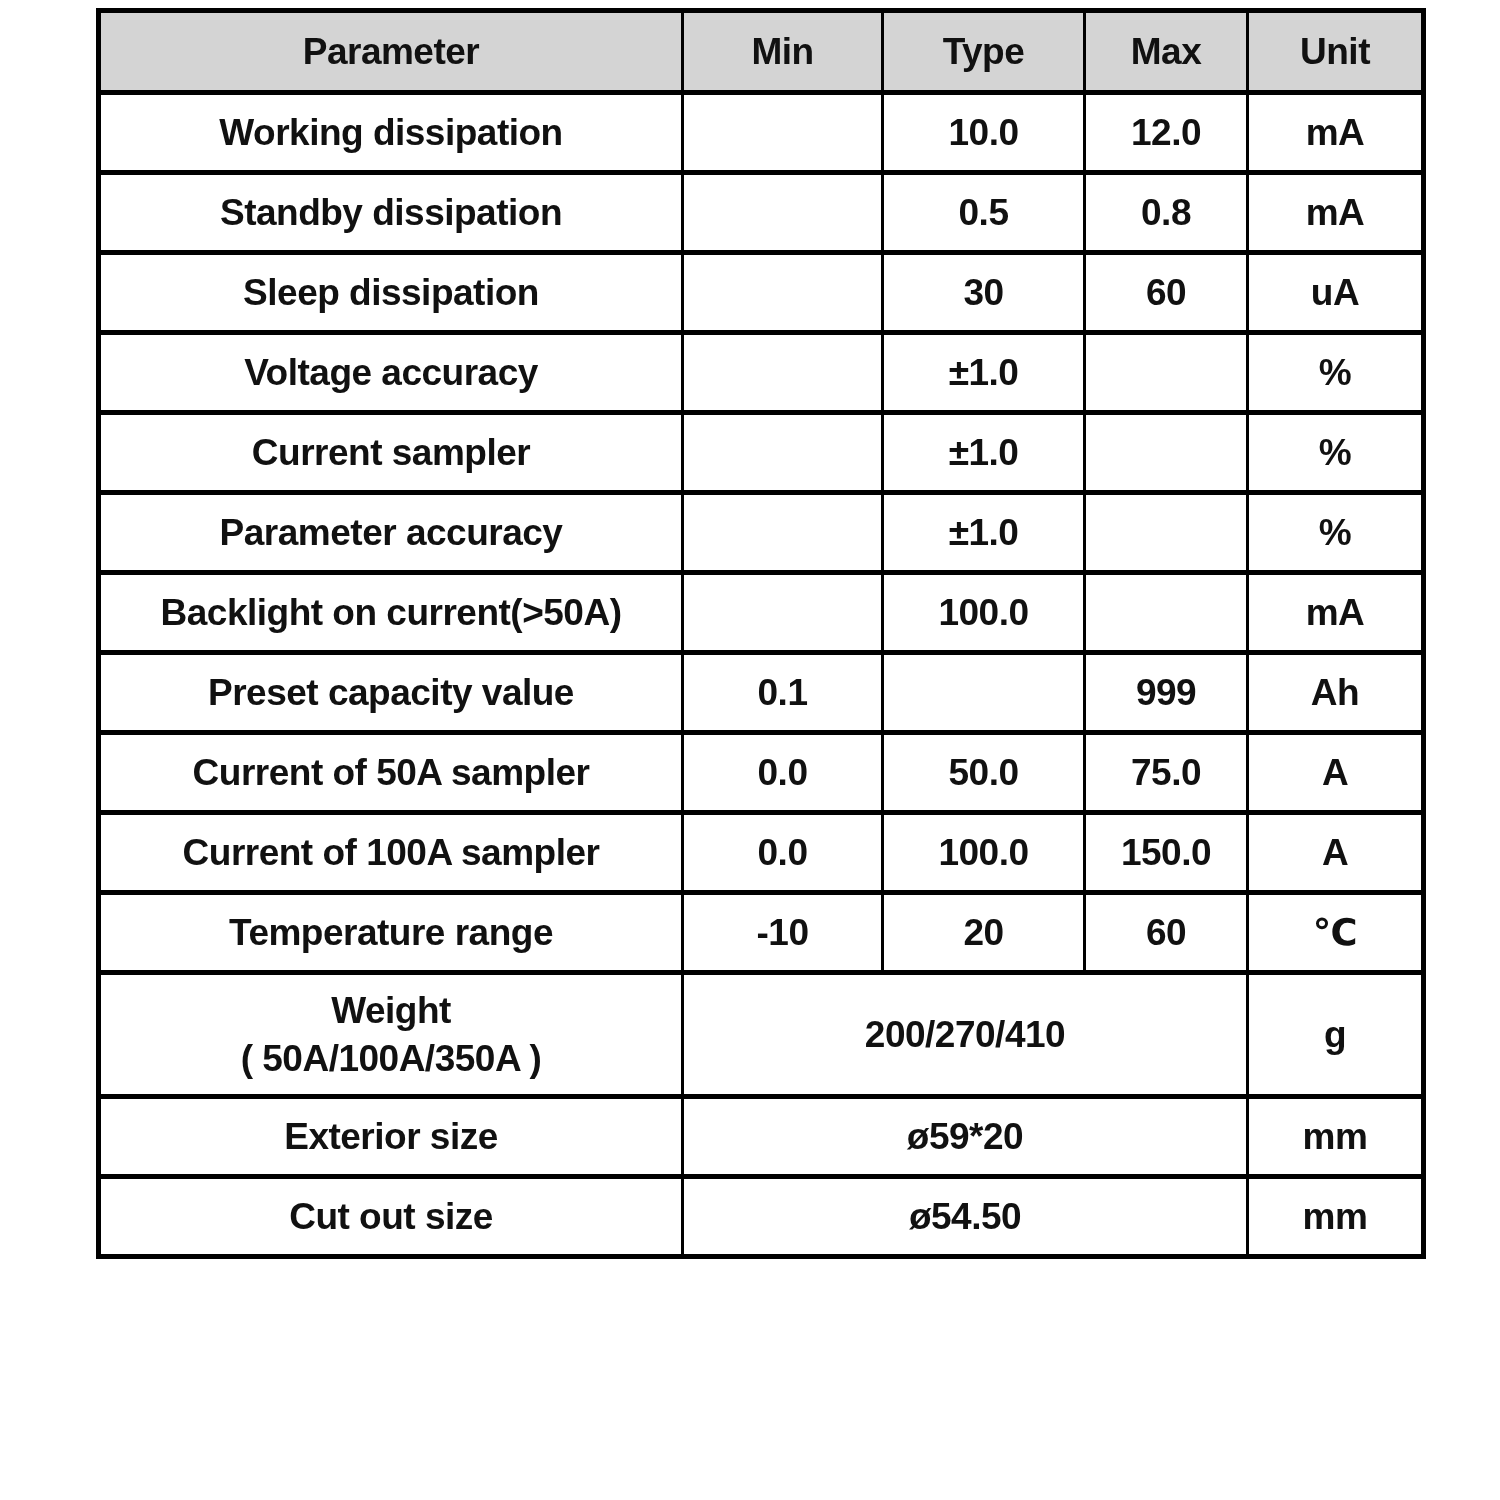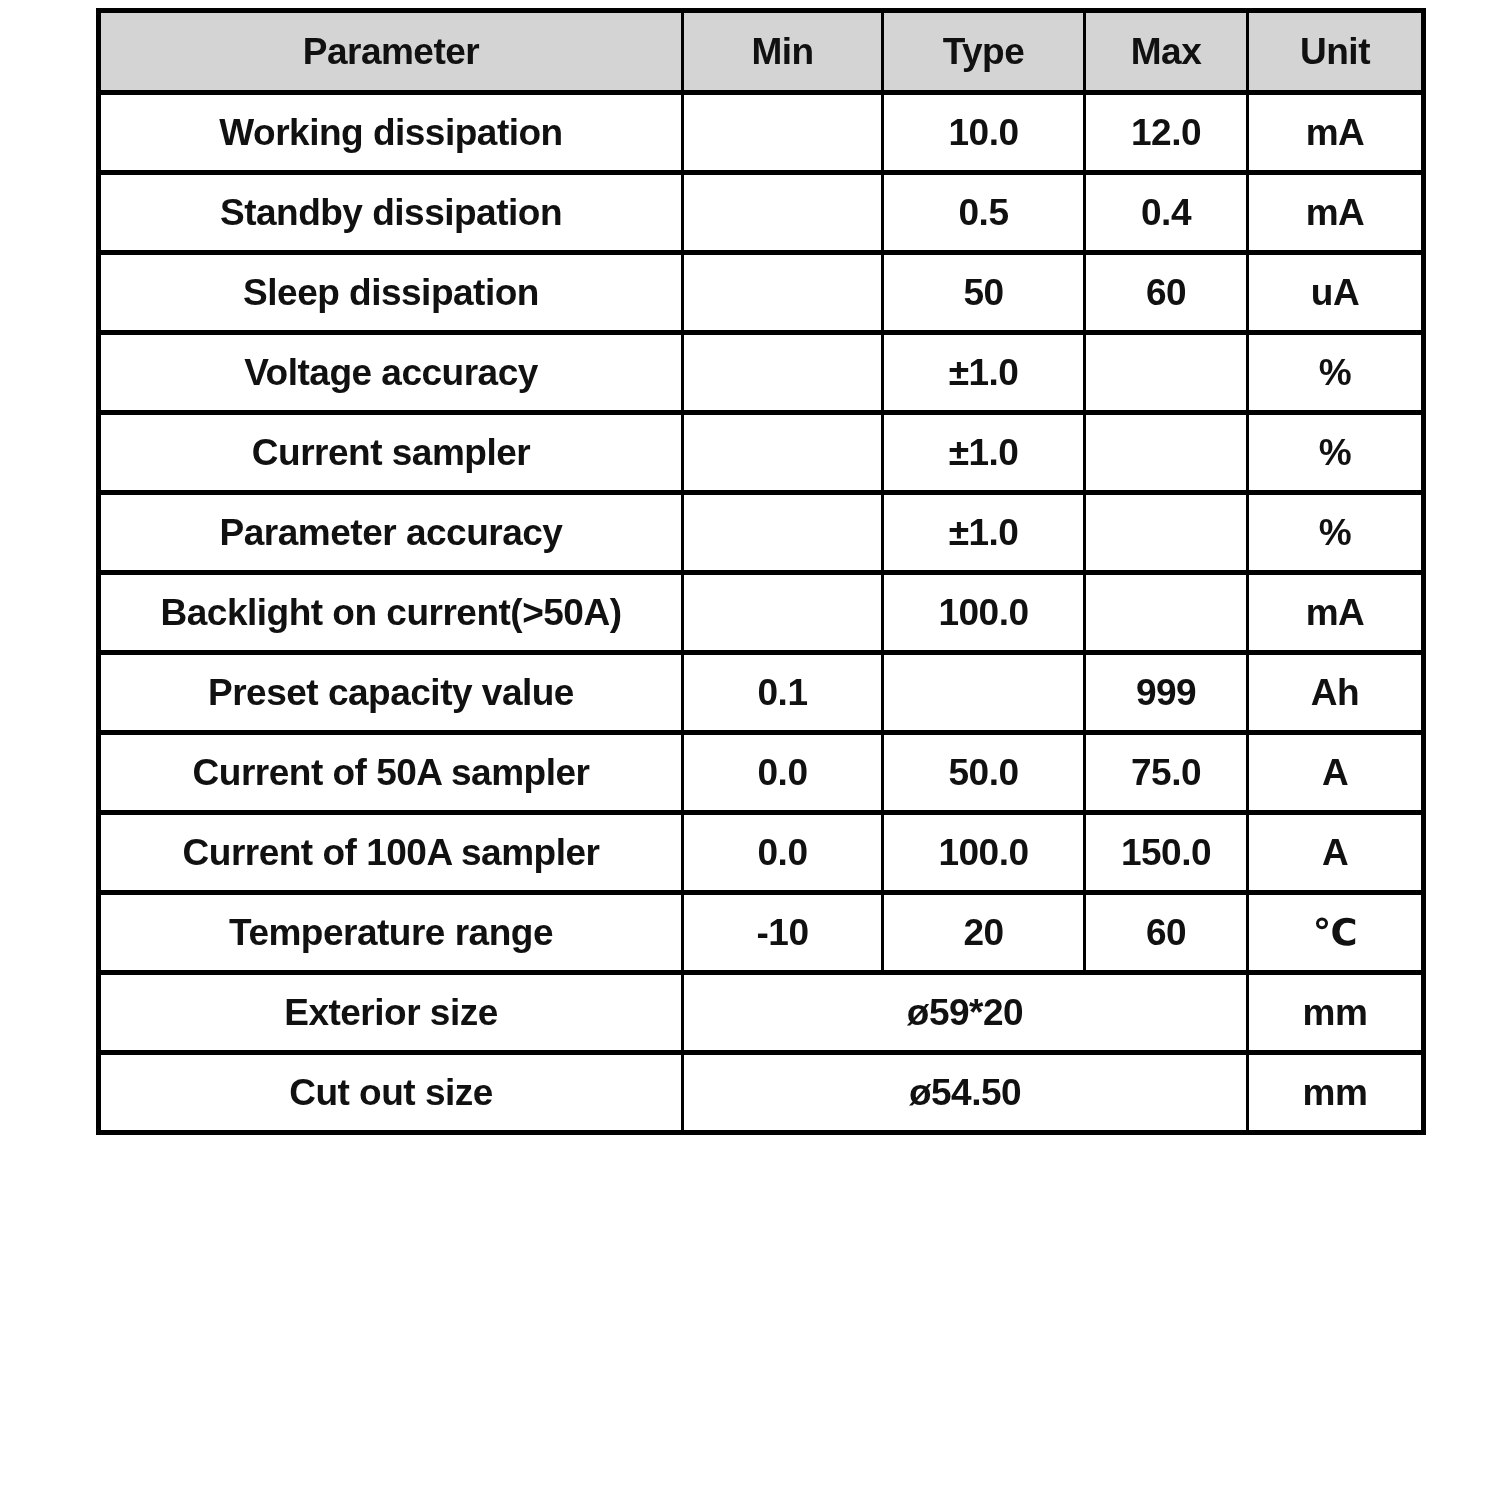--- a/index.html
+++ b/index.html
@@ -72,27 +72,27 @@
         <td>Working dissipation</td>
         <td></td>
         <td>10.0</td>
         <td>12.0</td>
         <td>mA</td>
       </tr>
       <tr class="std">
         <td>Standby dissipation</td>
         <td></td>
         <td>0.5</td>
-        <td>0.4</td>
+        <td>0.8</td>
         <td>mA</td>
       </tr>
       <tr class="std">
         <td>Sleep dissipation</td>
         <td></td>
-        <td>50</td>
+        <td>30</td>
         <td>60</td>
         <td>uA</td>
       </tr>
       <tr class="std">
         <td>Voltage accuracy</td>
         <td></td>
         <td>±1.0</td>
         <td></td>
         <td>%</td>
       </tr>
@@ -138,20 +138,28 @@
         <td>150.0</td>
         <td>A</td>
       </tr>
       <tr class="std">
         <td>Temperature range</td>
         <td>-10</td>
         <td>20</td>
         <td>60</td>
         <td>℃</td>
       </tr>
+      <tr class="tall">
+        <td class="two-line">
+          <div>Weight</div>
+          <div>( 50A/100A/350A )</div>
+        </td>
+        <td colspan="3">200/270/410</td>
+        <td>g</td>
+      </tr>
       <tr class="std">
         <td>Exterior size</td>
         <td colspan="3">ø59*20</td>
         <td>mm</td>
       </tr>
       <tr class="std">
         <td>Cut out size</td>
         <td colspan="3">ø54.50</td>
         <td>mm</td>
       </tr>

